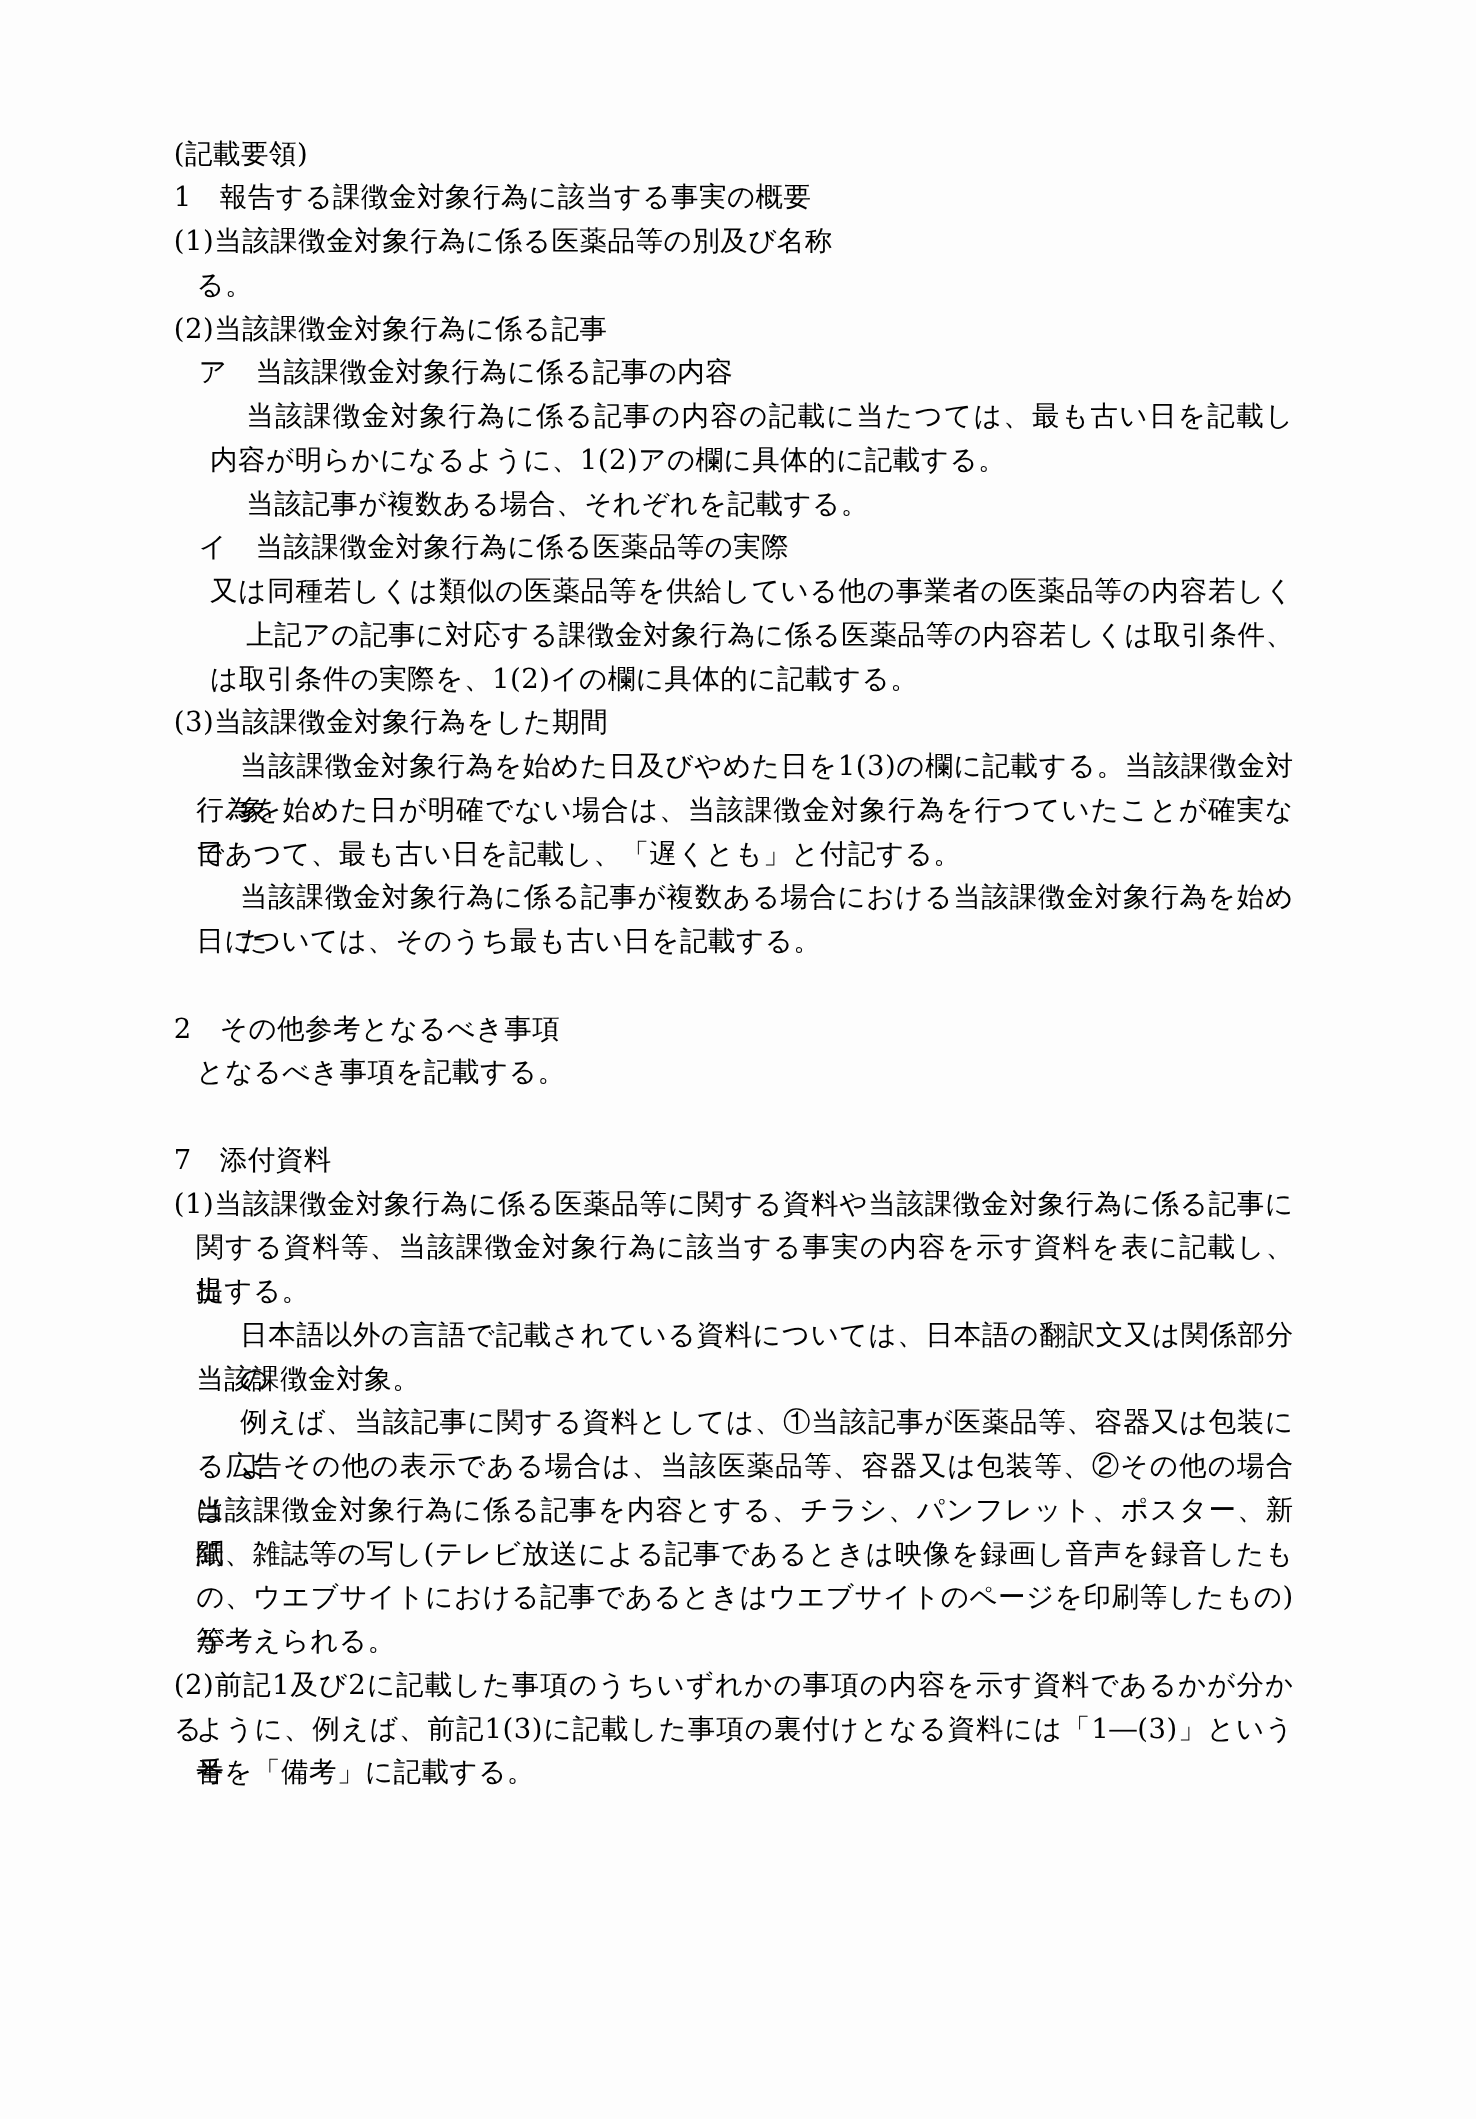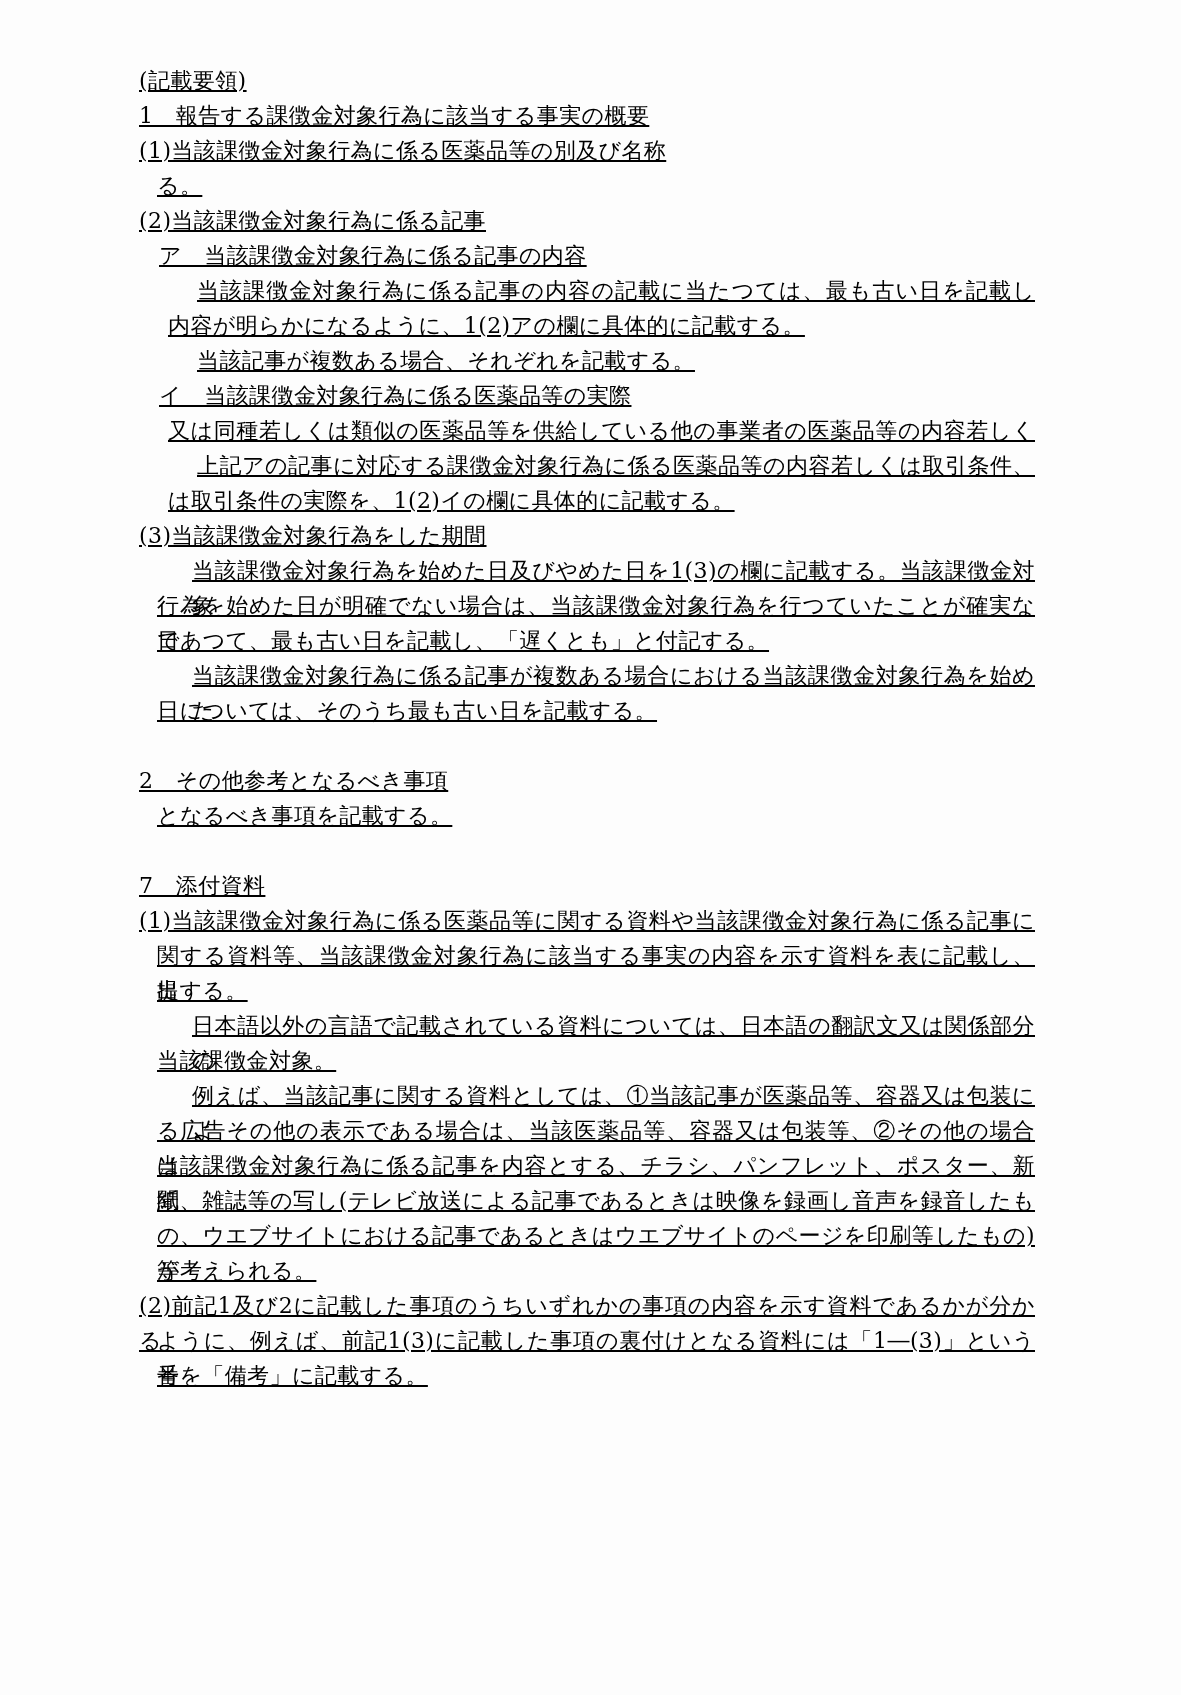--- a/index.html
+++ b/index.html
@@ -12,22 +12,21 @@
     height: 1695px;
     overflow: hidden;
     font-family: "DejaVu Serif", serif;
     color: #000000;
   }
   .page {
     position: relative;
     box-sizing: border-box;
     width: 1181px;
     height: 1497px;
-    padding: 63px 0 0 139px;
-    text-decoration: underline;
+    padding: 106px 0 0 139px;
   }
   .line {
     box-sizing: border-box;
     width: 896px;
     height: 35px;
     line-height: 35px;
     font-size: 22px;
     letter-spacing: 0.4px;
     white-space: pre;
     overflow: visible;

